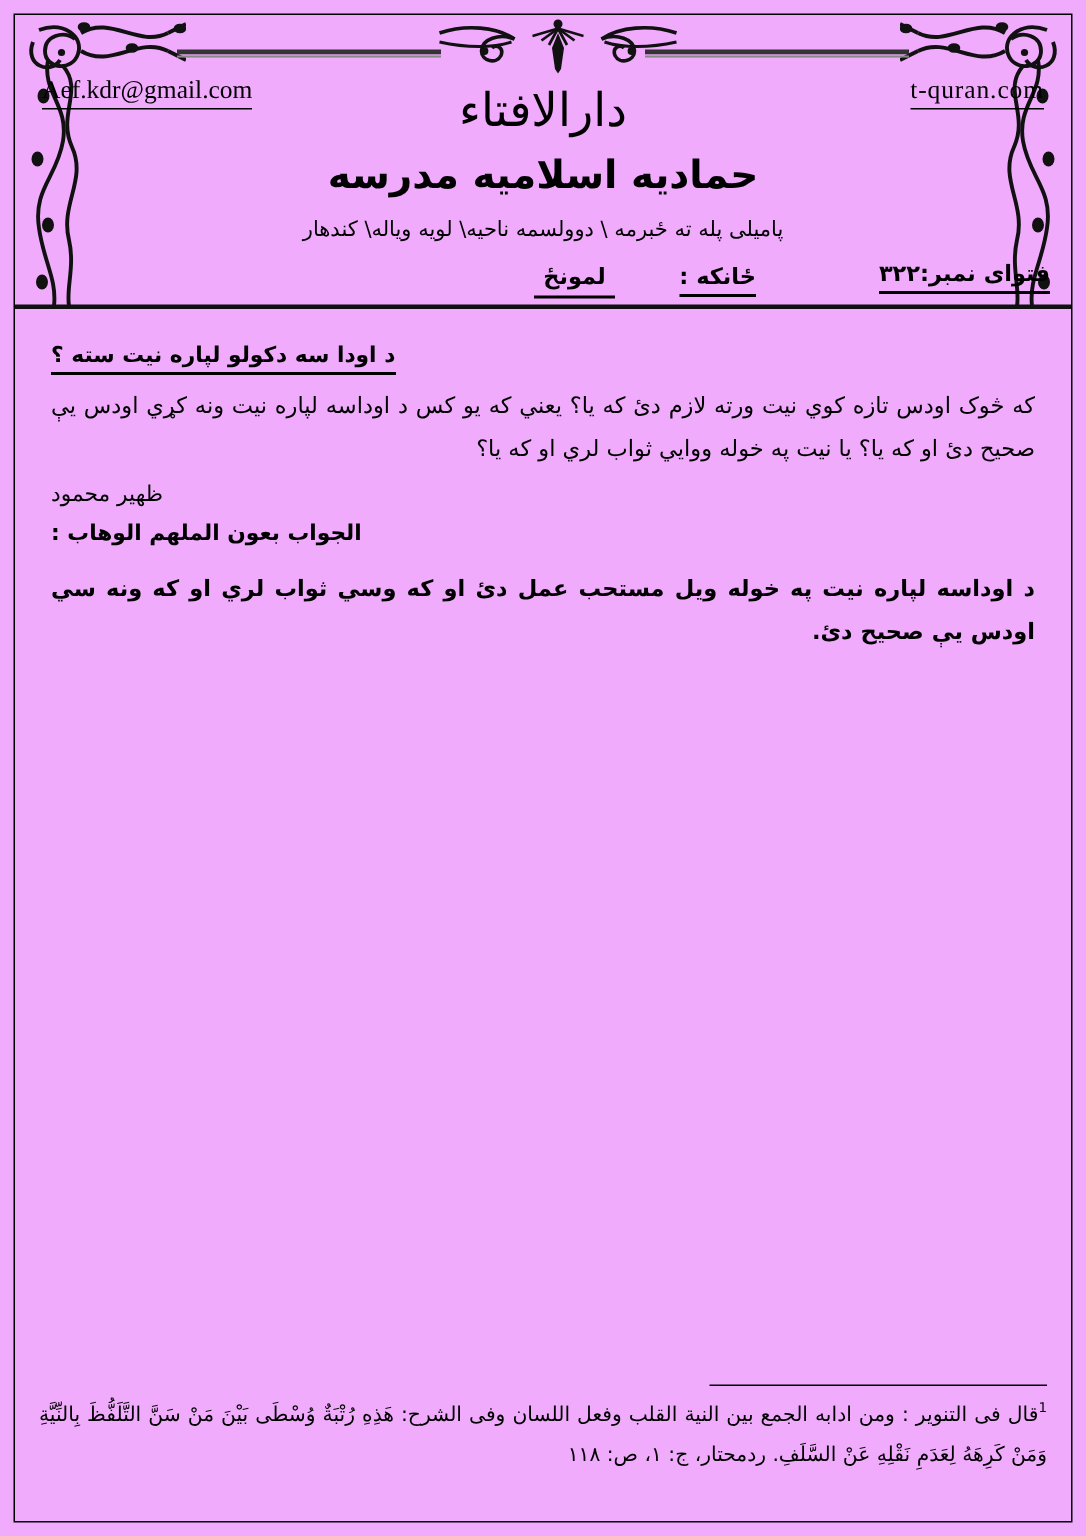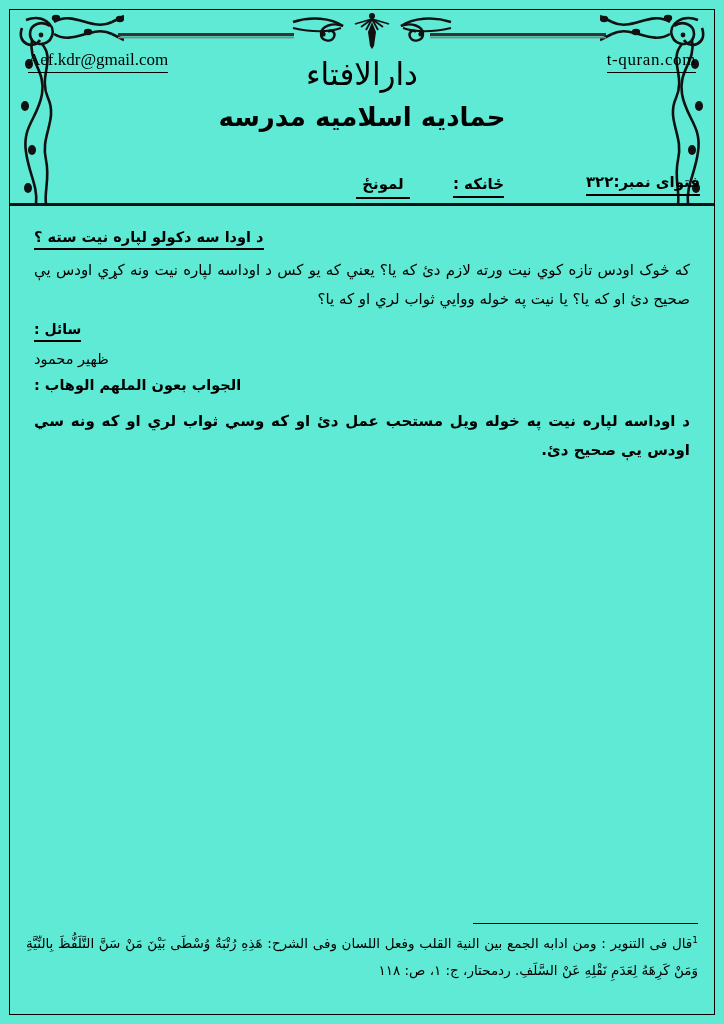--- a/index.html
+++ b/index.html
@@ -9,21 +9,21 @@
     background: #ffffff;
   }
   body {
     font-family: "DejaVu Sans", "Liberation Sans", sans-serif;
   }
   .page {
     position: relative;
     width: 724px;
     height: 1024px;
     margin: 0 auto;
-    background: #5eead4;
+    background: #f0abfc;
     box-sizing: border-box;
     overflow: hidden;
   }
   
   .page-frame {
     position: absolute;
     left: 9px;
     top: 9px;
     width: 706px;
     height: 1006px;
@@ -376,20 +376,21 @@
         <circle cx="81" cy="6" r="3"></circle>
         <path d="M81 12 L 85 22 L 83 36 L 81 39 L 79 36 L 77 22 Z"></path>
       </g>
     </svg>
 
     <div class="contact email">Aef.kdr@gmail.com</div>
     <div class="contact site">t-quran.com</div>
 
     <div class="title-main">دارالافتاء</div>
     <div class="title-school">حمادیه اسلامیه مدرسه</div>
+    <div class="title-address">پامیلی پله ته ځبرمه \ دوولسمه ناحیه\ لویه ویاله\ کندهار</div>
 
     <div class="meta-row">
       <div class="meta-item meta-fatwa">
         <span>فتوای نمبر:</span><span>٣٢٢</span>
       </div>
       <div class="meta-item meta-khanka">
         <span class="u1">ځانکه  :</span>
       </div>
       <div class="meta-item meta-lamonj">
         <span class="u2">لمونځ</span>
@@ -400,23 +401,20 @@
   <div class="header-rule"></div>
 
   <div class="body">
 
     <div class="q-heading">
       <span class="hl">د اودا سه دکولو لپاره نیت سته  ؟</span>
     </div>
 
     <p class="q-body">که څوک اودس تازه کوي نیت ورته لازم دئ که یا؟ یعني که یو کس د اوداسه لپاره نیت ونه کړي اودس یې صحیح دئ او که یا؟ یا نیت په خوله ووایي ثواب لري او که یا؟</p>
 
-    <div class="label-line">
-      <span class="ul">سائل :</span>
-    </div>
 
     <div class="name-line">ظهیر محمود</div>
 
     <div class="answer-head">الجواب بعون الملهم الوهاب  :</div>
 
     <p class="answer-body">د اوداسه لپاره نیت په خوله ویل مستحب عمل دئ او که وسي ثواب لري او که ونه سي اودس یې صحیح دئ.</p>
 
   </div>
 
   <div class="footnote">

